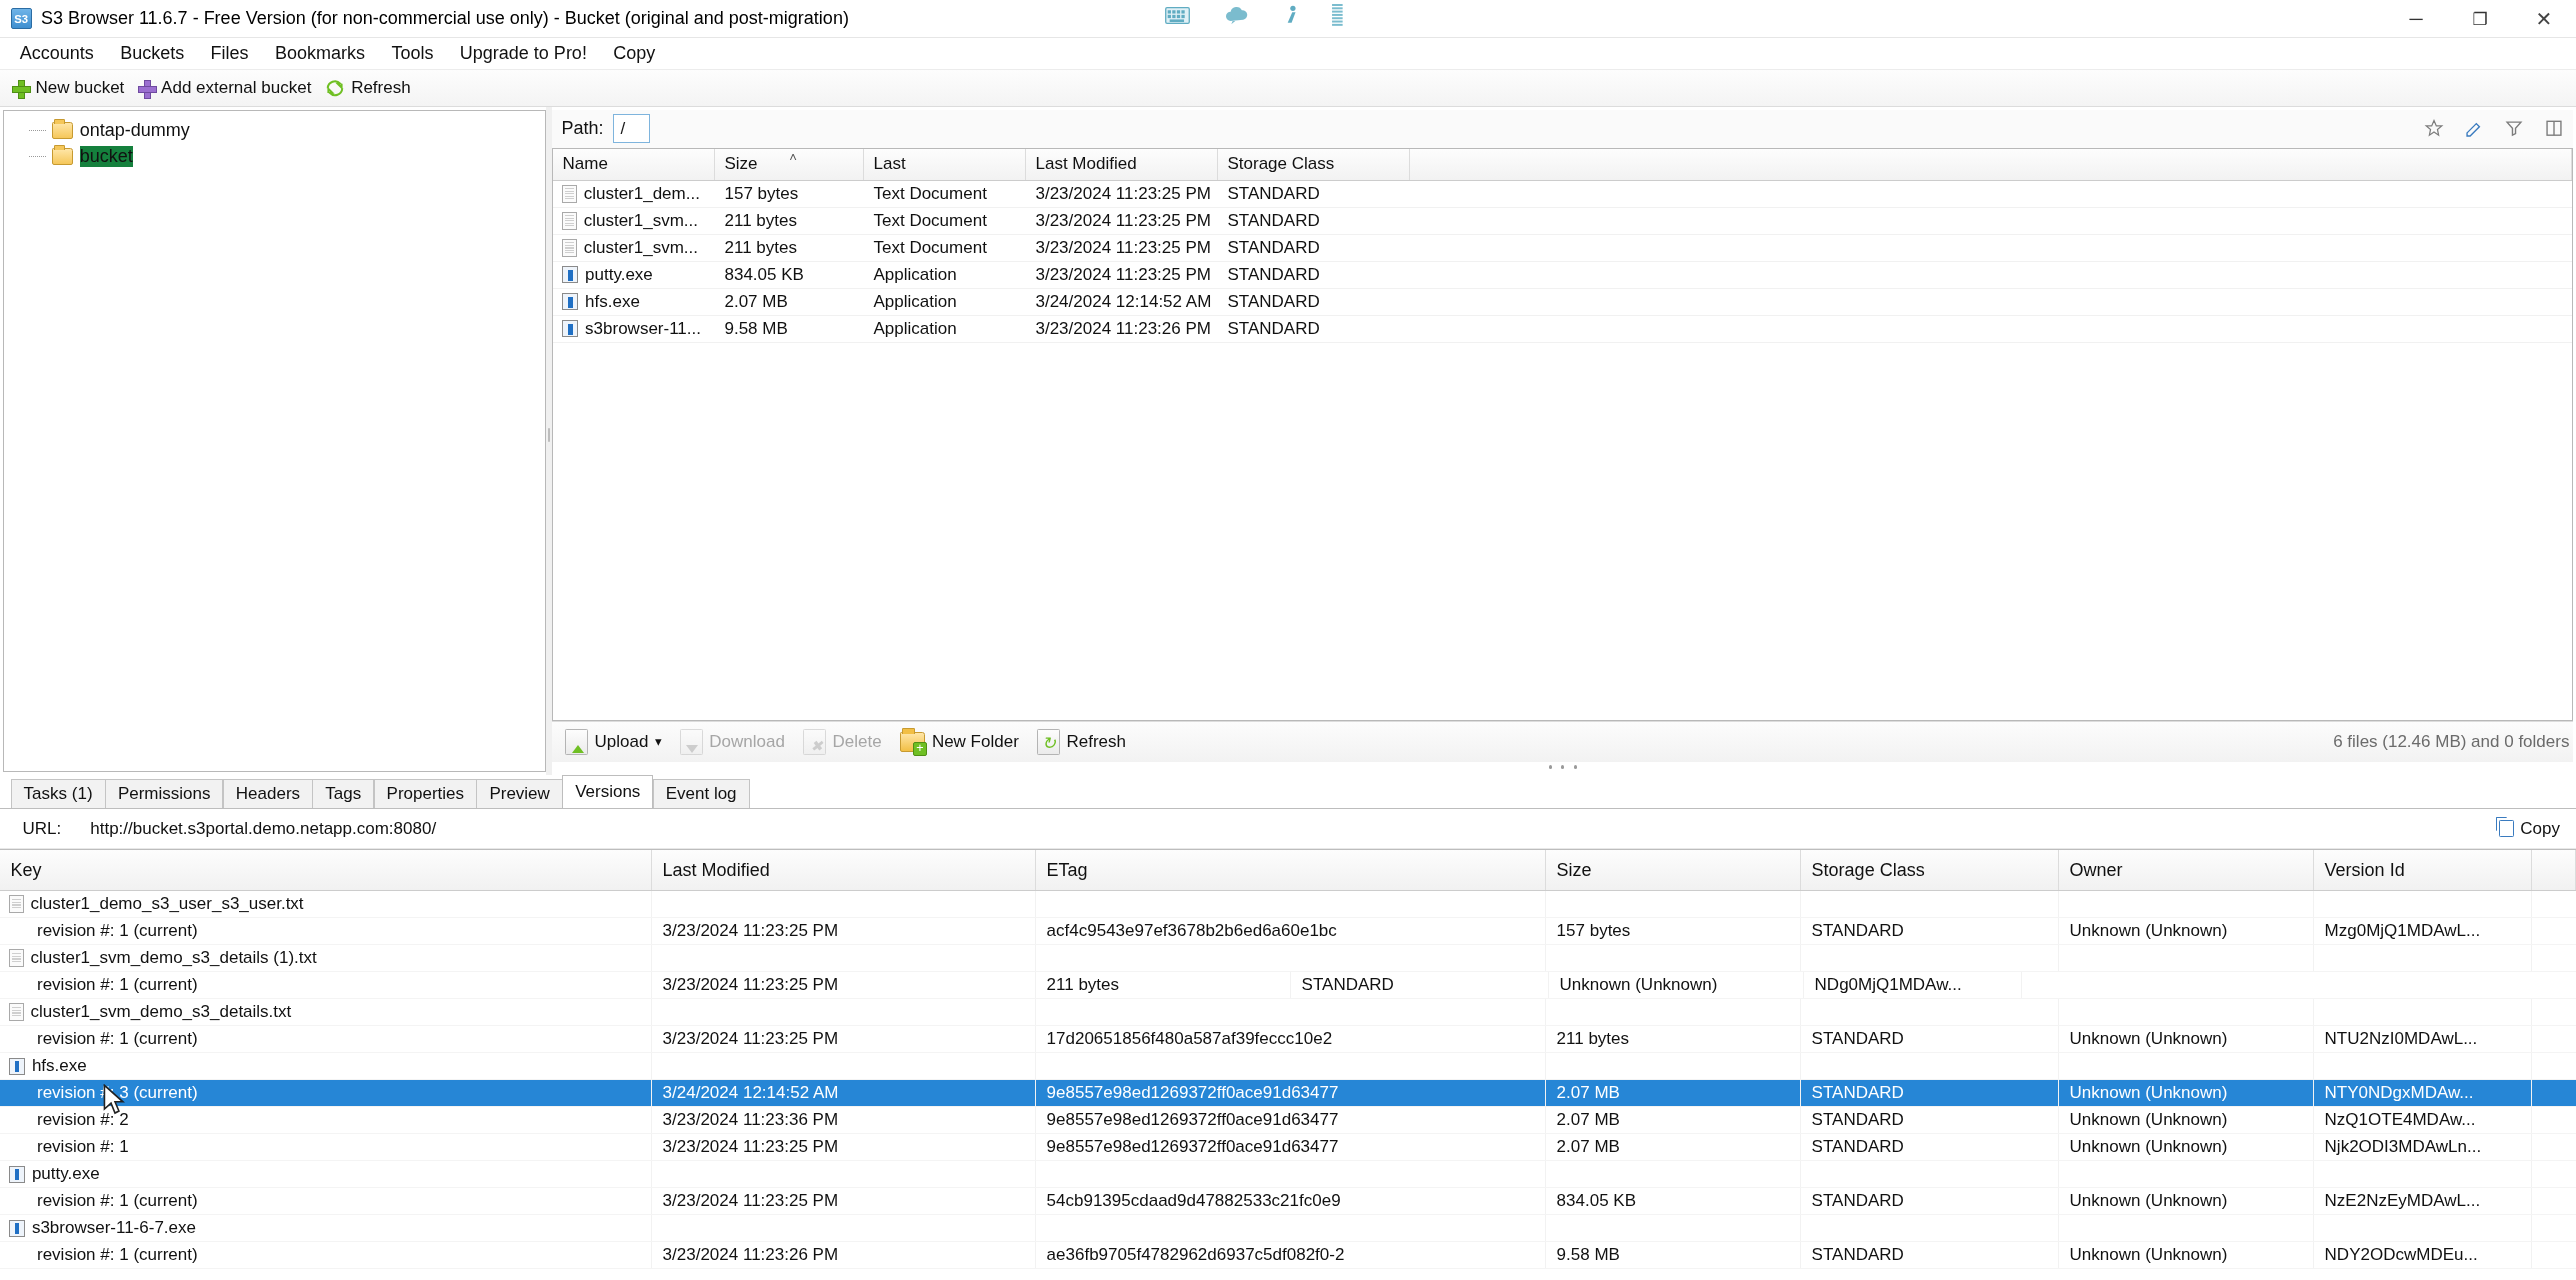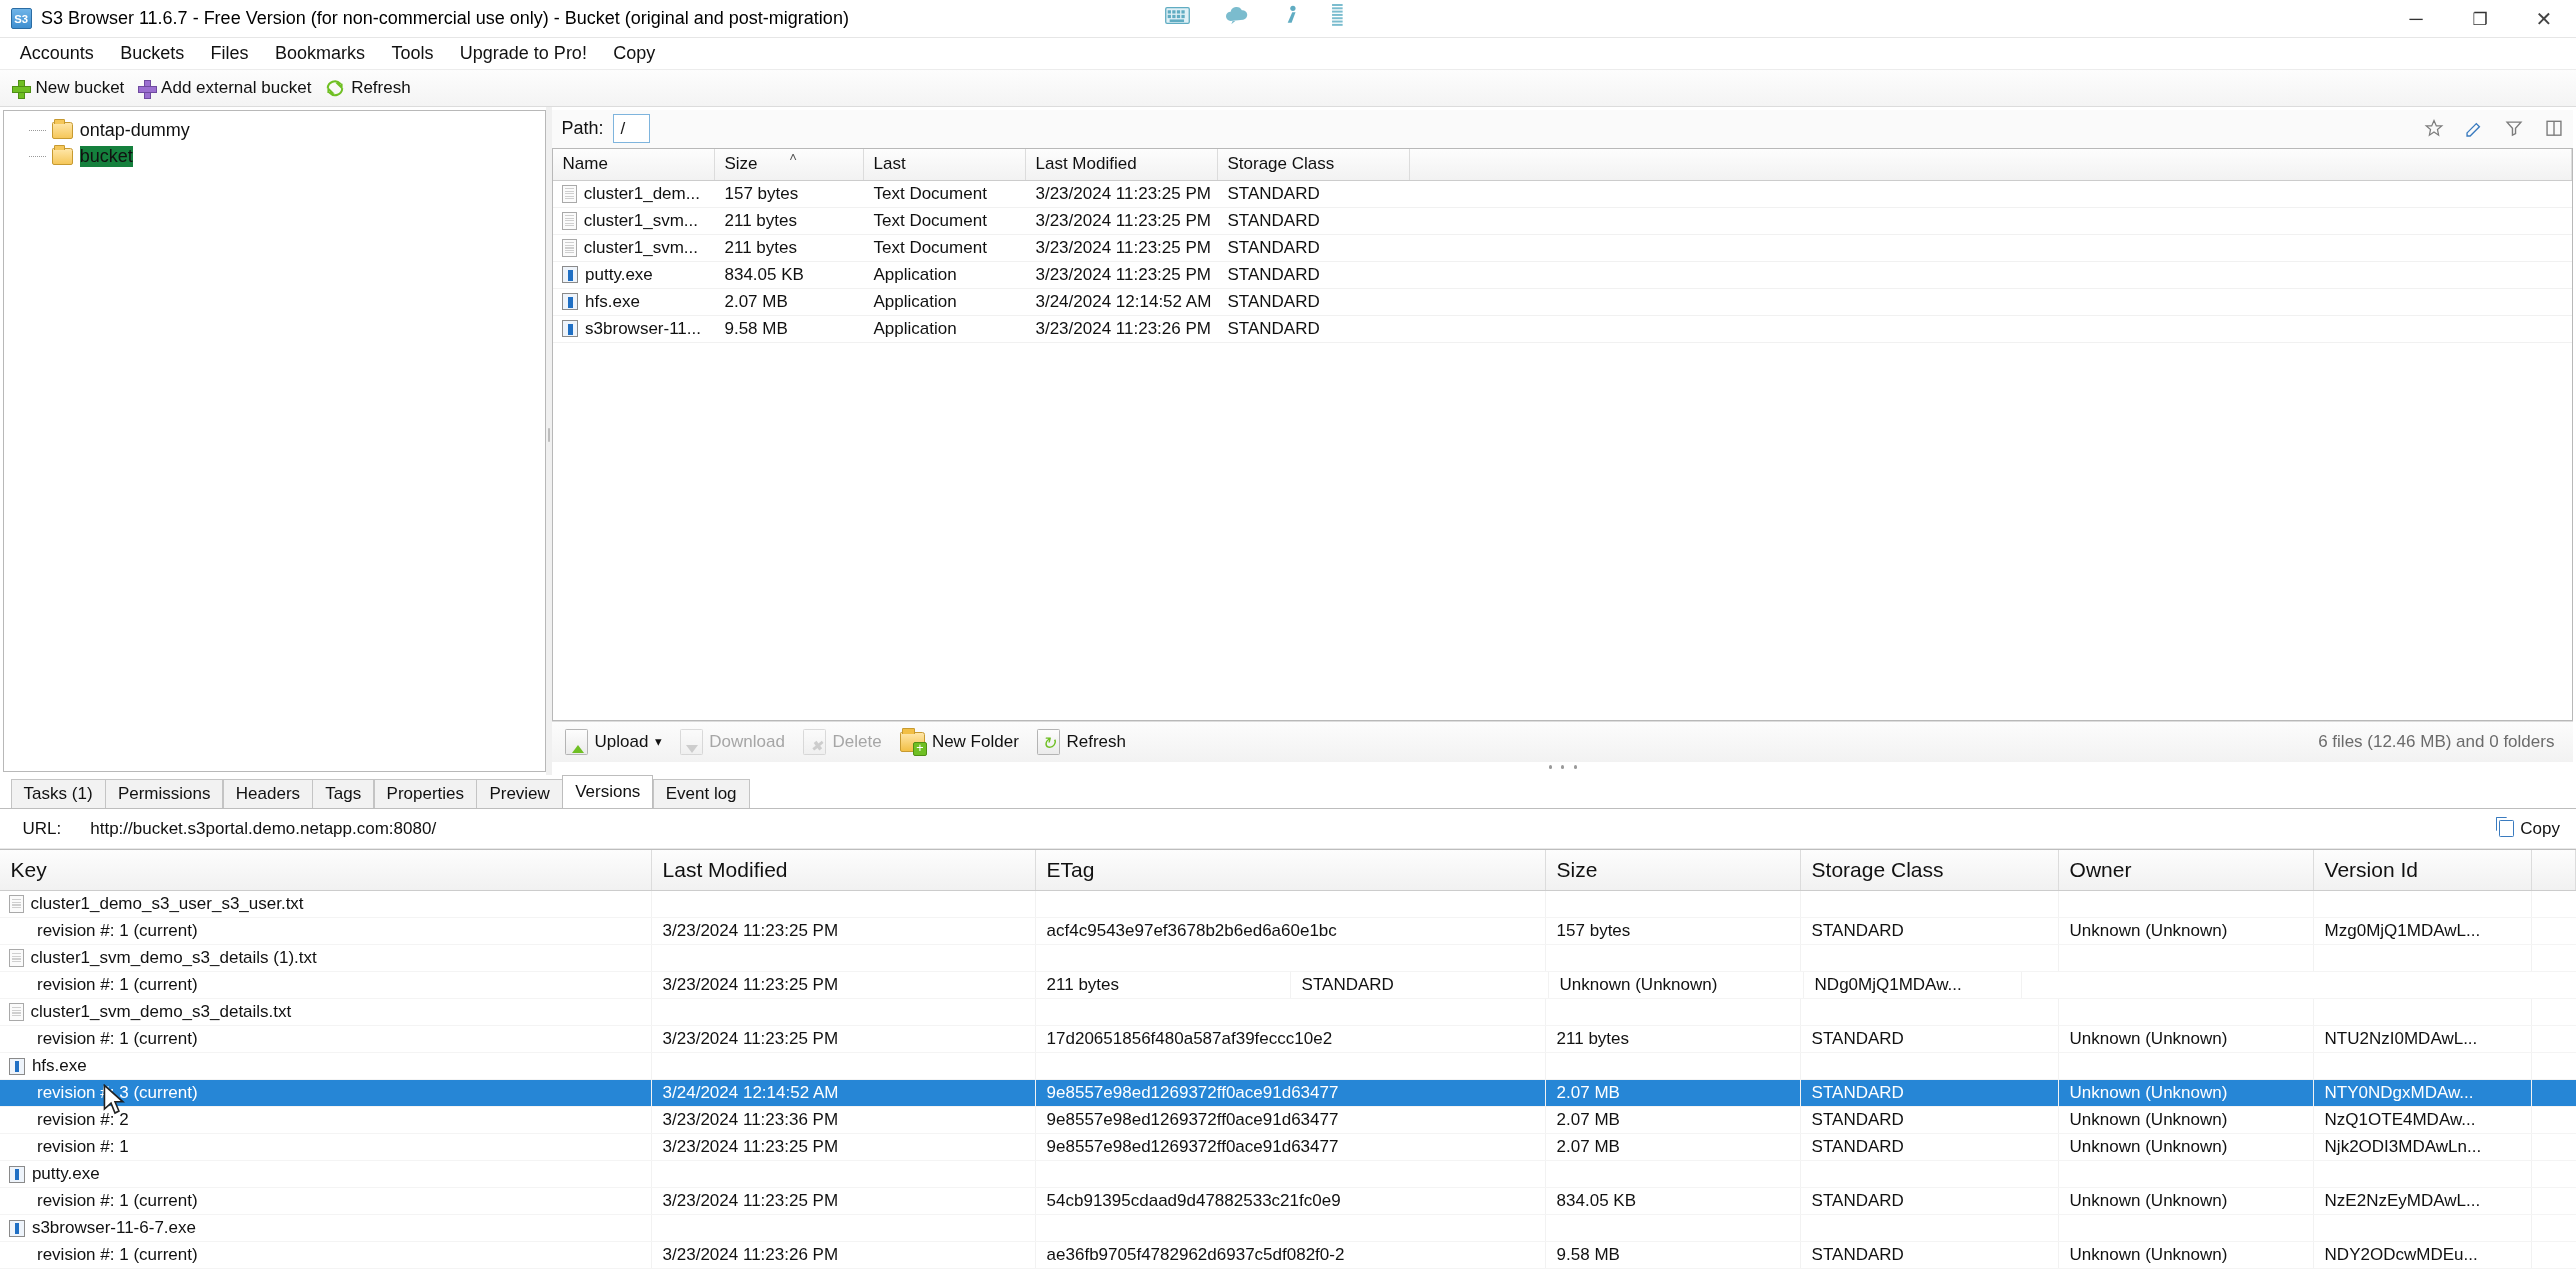--- a/index.html
+++ b/index.html
@@ -190,21 +190,21 @@
     content: ""; position: absolute; top: -4.6px; left: 0.7px; width: 10.6px; height: 4.6px;
     background: #f2bf45; border: 0.7px solid #c79a30; border-bottom: none; border-radius: 1.3px 1.3px 0 0;
   }
   .folder-plus::after {
     content: "+"; position: absolute; right: -2.6px; bottom: -5.3px;
     color: #fff; background: #6fbf23; border: 0.7px solid #4f8f14; border-radius: 2px;
     font-size: 12.6px; line-height: 10px; width: 12px; height: 12px; text-align: center;
   }
   .refresh-glyph { color: #6fbf23; font-size: 17px; position: absolute; left: 3.3px; bottom: 0; }
   .fl-count {
-    position: absolute; right: 19px; font-size: 17px; color: #6b6b6b; white-space: nowrap;
+    position: absolute; right: 4px; font-size: 17px; color: #6b6b6b; white-space: nowrap;
   }
   .drag-dots {
     height: 10.6px; display: flex; align-items: center; justify-content: center;
     gap: 9.3px; background: #fff;
   }
   .drag-dots span { width: 3.3px; height: 3.3px; background: #9a9a9a; border-radius: 50%; }
 
   
   .tabstrip {
     display: flex; align-items: flex-end; height: 34px;
@@ -245,21 +245,21 @@
   
   .versions {
     border-top: 0.7px solid #bdbdbd; background: #fff;
     height: 458px; overflow: hidden; position: relative;
   }
   .vg-header {
     display: flex; height: 41px; background: linear-gradient(#fdfdfd,#f1f1f1);
     border-bottom: 0.7px solid #ccc;
   }
   .vg-th {
-    font-size: 21px; color: #111; display: flex; align-items: center;
+    font-size: 18px; color: #111; display: flex; align-items: center;
     padding-left: 10.6px; border-right: 0.7px solid #dcdcdc; white-space: nowrap;
   }
   .vg-row { display: flex; height: 27px; align-items: center; border-bottom: 0.7px solid #f4f4f4; }
   .vg-row.selected { background: #2686d6; }
   .vg-row.selected .vg-td { color: #fff; }
   .vg-td {
     font-size: 17px; color: #111; display: flex; align-items: center; gap: 6.6px;
     height: 100%; padding-left: 10.6px; overflow: hidden; white-space: nowrap;
     border-right: 0.7px solid #f2f2f2;
   }

